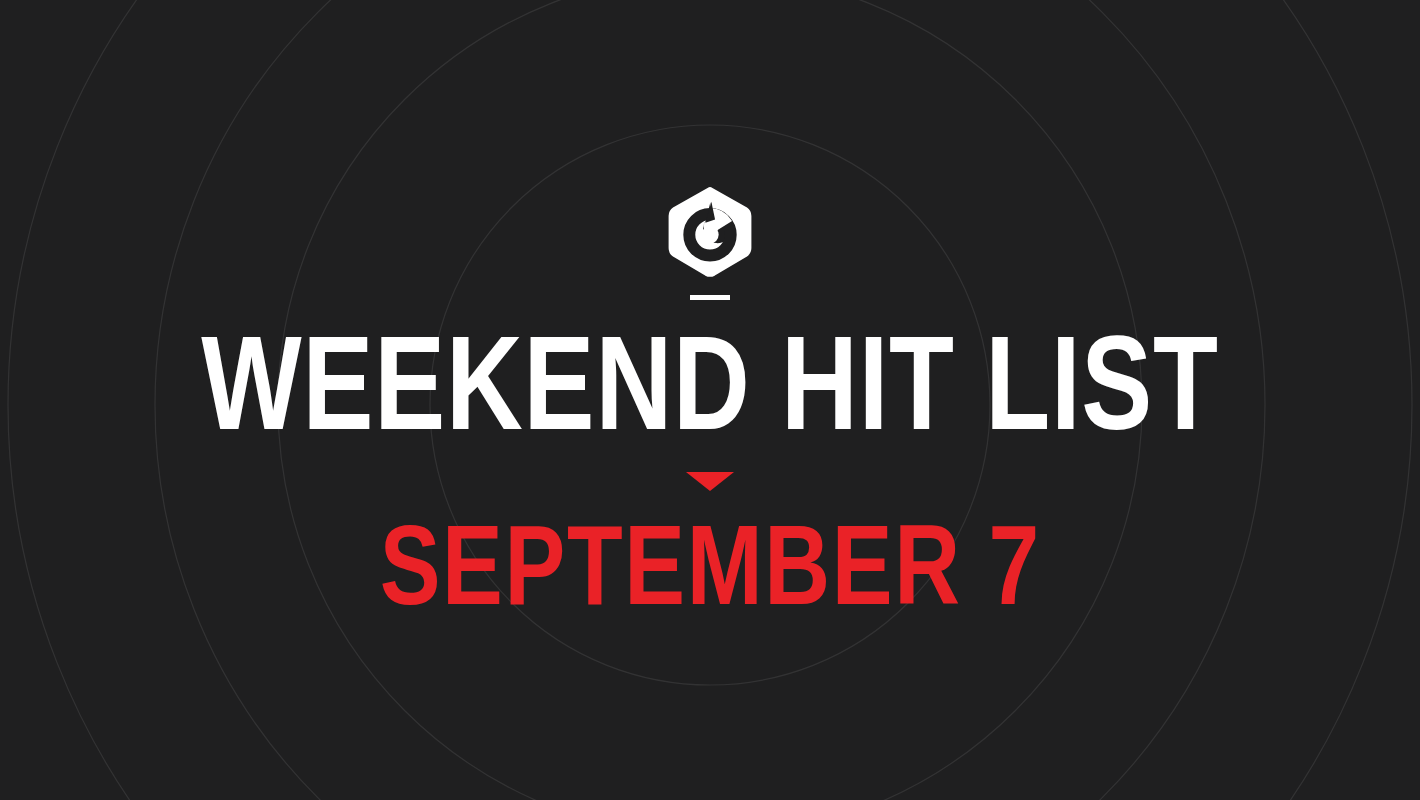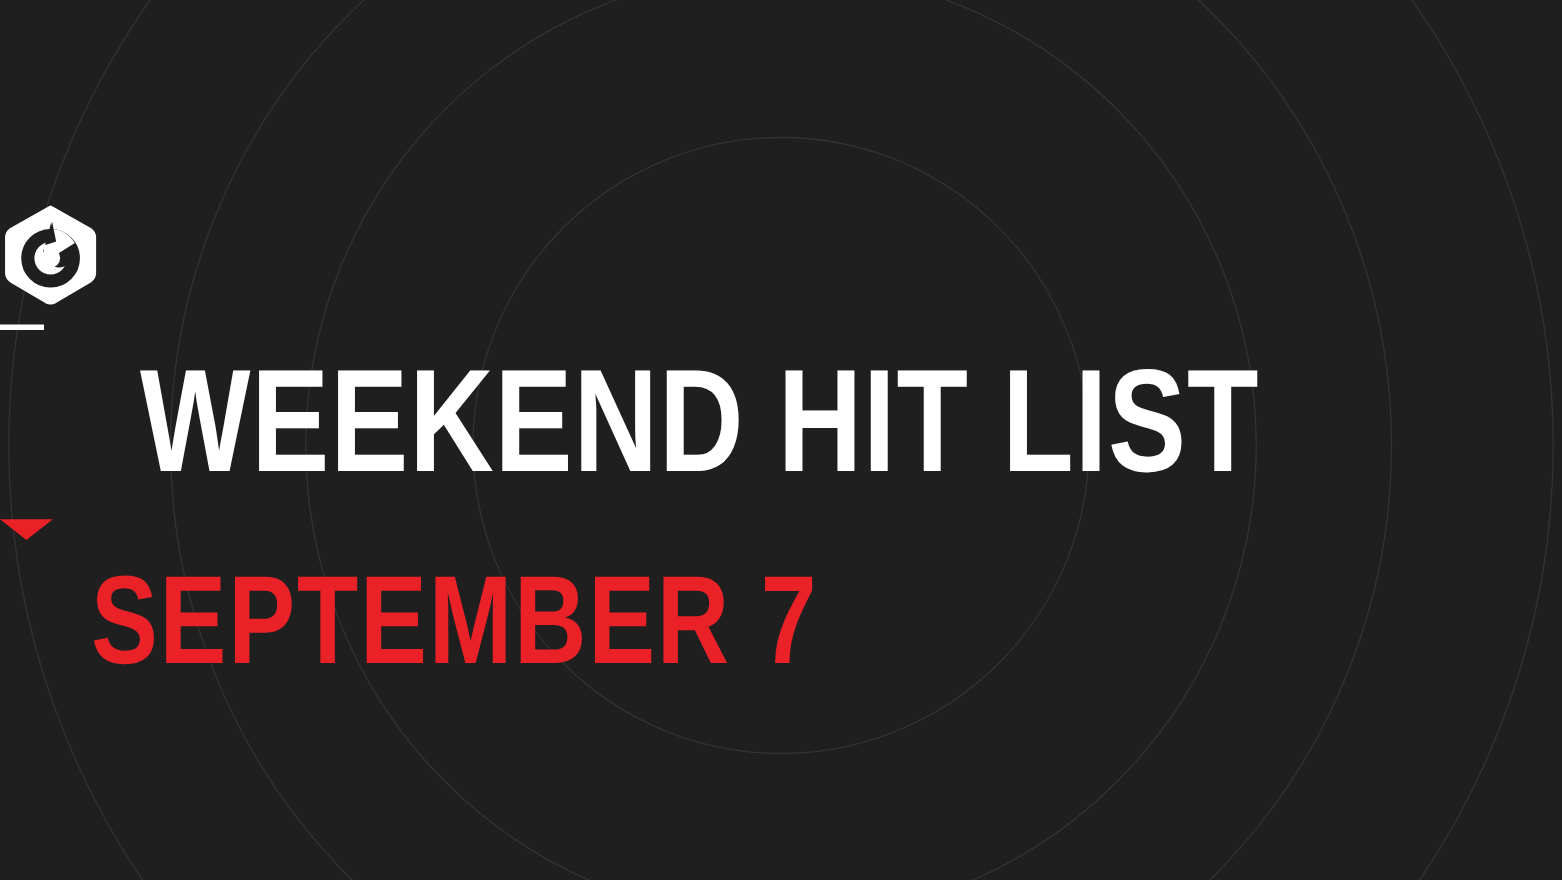--- a/index.html
+++ b/index.html
@@ -36,21 +36,21 @@
 
   
   #content {
     position: absolute;
     left: 0;
     top: 0;
     width: 1420px;
     height: 800px;
     display: flex;
     flex-direction: column;
-    align-items: flex-start;
+    align-items: center;
     justify-content: flex-start;
     padding-top: 186px;
   }
 
   
   .logo-wrap {
     width: 92px;
     height: 92px;
     display: block;
     line-height: 0;

